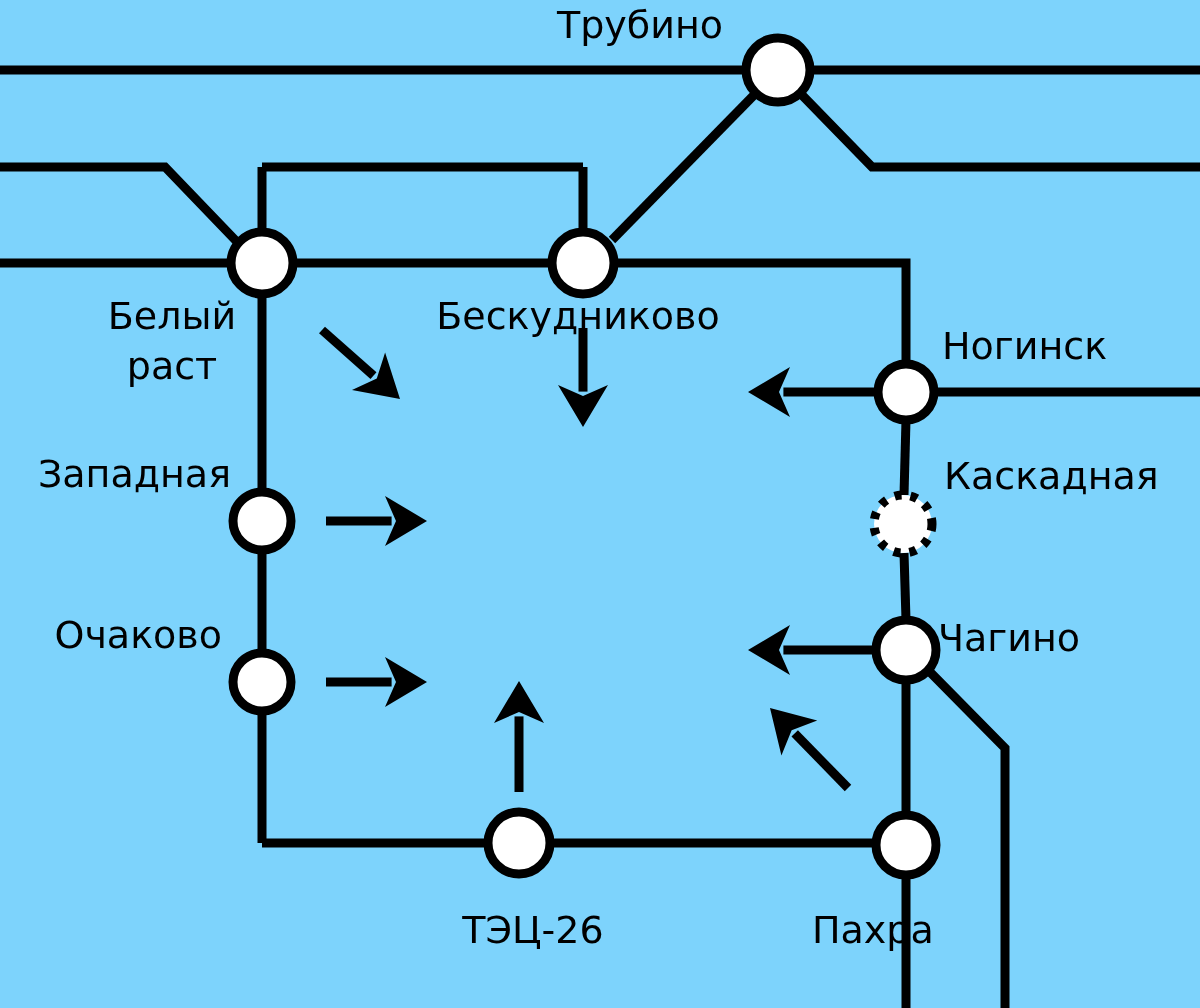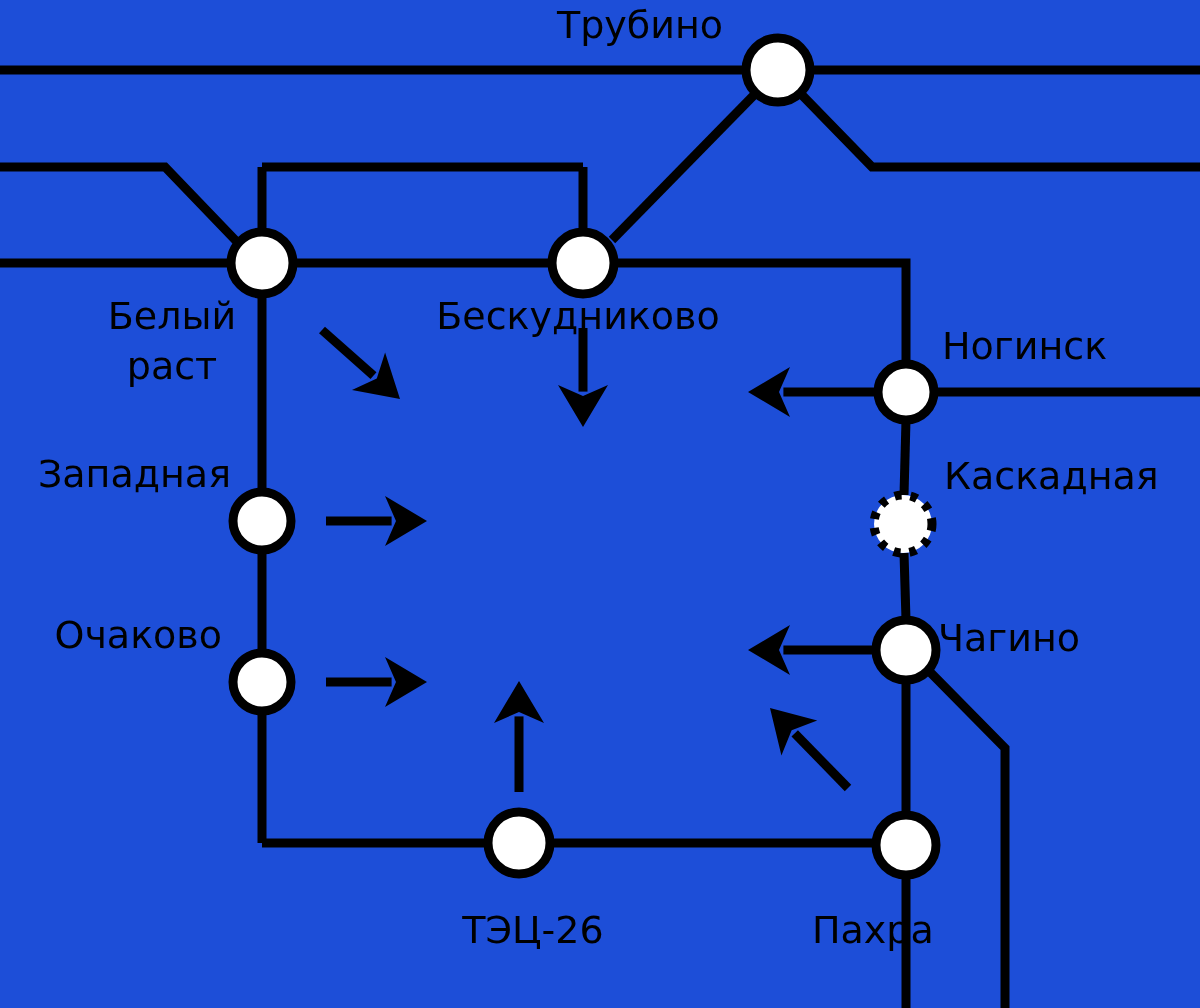--- a/index.html
+++ b/index.html
@@ -7,21 +7,21 @@
     padding: 0;
     background: #ffffff;
   }
   body {
     font-family: "DejaVu Sans", sans-serif;
   }
   #canvas-wrap {
     position: relative;
     width: 1200px;
     height: 1008px;
-    background: #1d4ed8;
+    background: #7dd3fc;
     overflow: hidden;
   }
   svg#diagram {
     position: absolute;
     top: 0;
     left: 0;
     width: 1200px;
     height: 1008px;
     display: block;
   }

